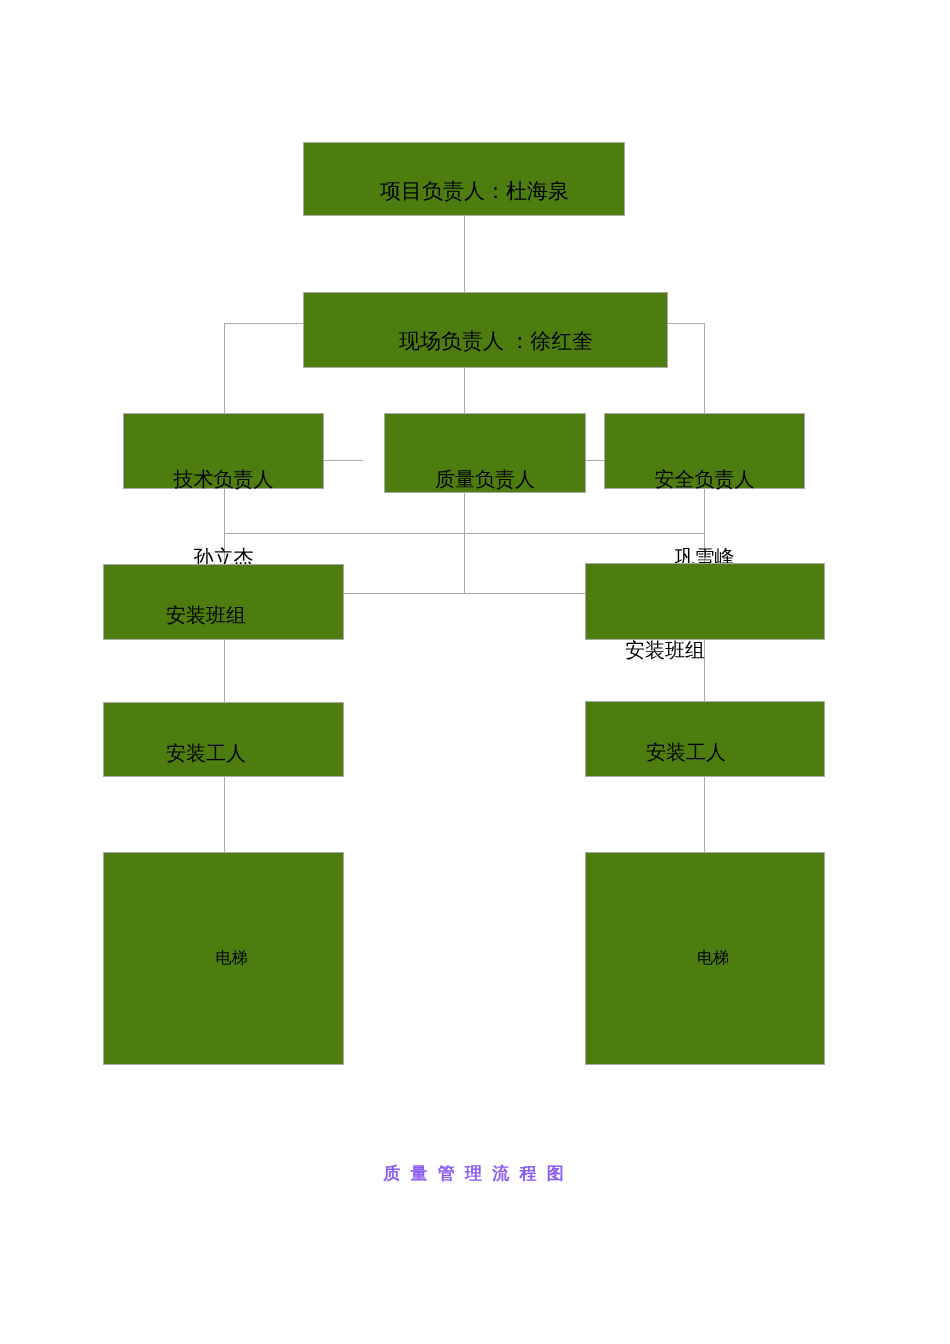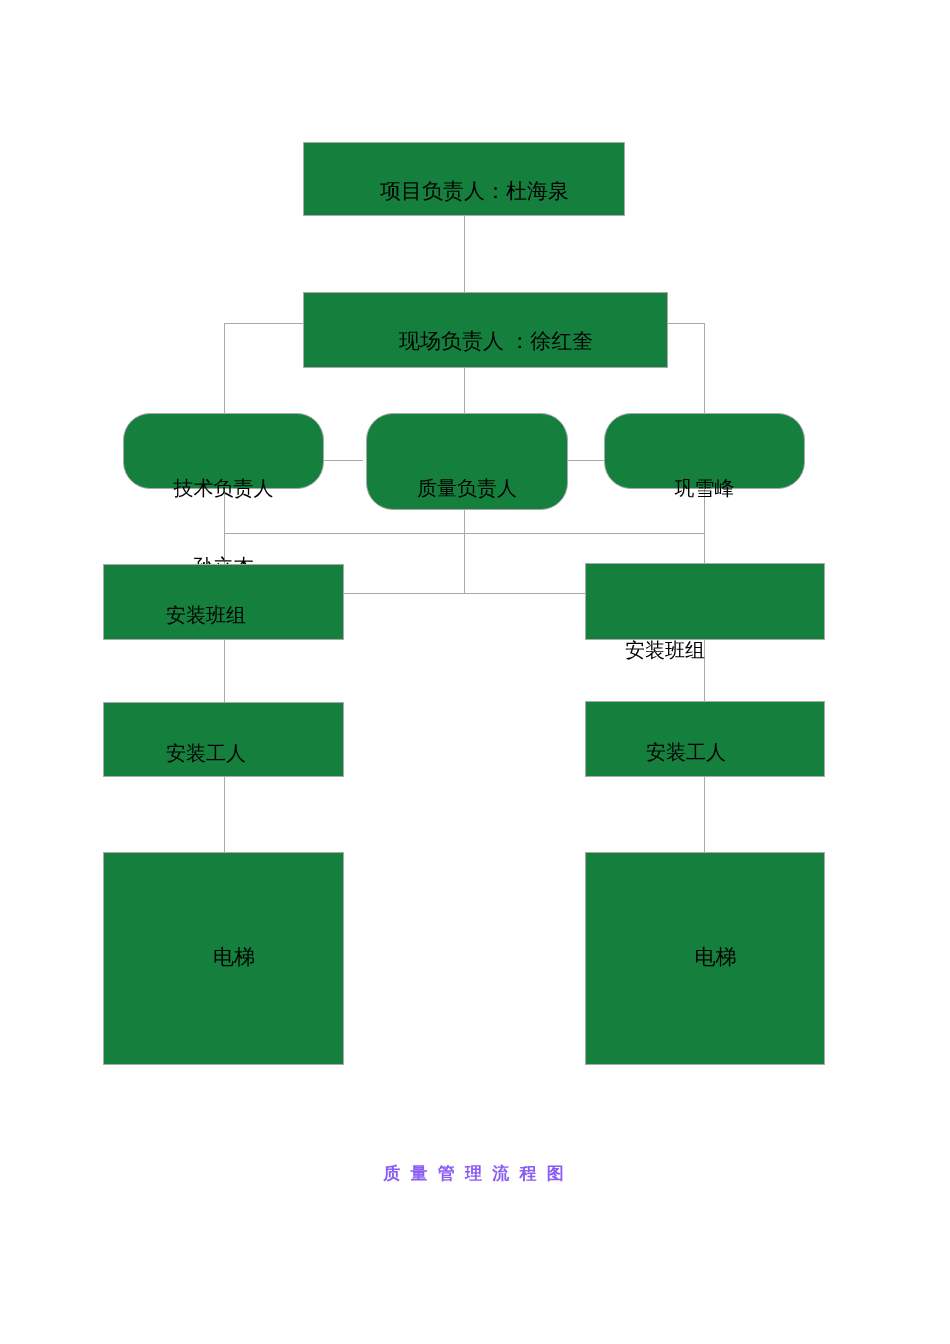--- a/index.html
+++ b/index.html
@@ -15,36 +15,36 @@
     color: #000000;
   }
   .stage {
     position: absolute;
     inset: 0;
   }
   
   .node {
     position: absolute;
     box-sizing: border-box;
-    background: #15803d;
+    background: #4d7c0f;
     border: 1px solid var(--color-line, #a9a9a9);
     font-size: 21px;
     line-height: 27px;
     white-space: pre;
   }
   .center-top { text-align: center; padding-top: 8px; }
-  .two-line   { text-align: center; padding-top: 9px; font-size: 20px; line-height: 26px; border-radius: 27px; }
+  .two-line   { text-align: center; font-size: 20px; line-height: 26px; }
   .left-label { padding-top: 10px; padding-left: 42px; font-size: 20px; }
   .left-label-r { padding-top: 10px; padding-left: 40px; font-size: 20px; }
-  .elevator   { text-align: center; padding-top: 64px; font-size: 21px; }
+  .elevator   { text-align: center; padding-top: 64px; font-size: 16px; }
 
   #b-project { left: 303px; top: 142px; width: 322px; height: 74px; }
   #b-site    { left: 303px; top: 292px; width: 365px; height: 76px; }
   #b-tech    { left: 123px; top: 413px; width: 201px; height: 76px; }
-  #b-quality { left: 366px; top: 413px; width: 202px; height: 97px; }
+  #b-quality { left: 384px; top: 413px; width: 202px; height: 80px; }
   #b-safety  { left: 604px; top: 413px; width: 201px; height: 76px; }
   #b-team-l  { left: 103px; top: 564px; width: 241px; height: 76px; }
   #b-team-r  { left: 585px; top: 563px; width: 240px; height: 77px;
                padding-top: 9px; padding-left: 8px; font-size: 20px; line-height: 31px; }
   #b-team-r .indent1 { padding-left: 31px; }
   #b-worker-l { left: 103px; top: 702px; width: 241px; height: 75px; }
   #b-worker-r { left: 585px; top: 701px; width: 240px; height: 76px; }
   #b-elev-l  { left: 103px; top: 852px; width: 241px; height: 213px; }
   #b-elev-r  { left: 585px; top: 852px; width: 240px; height: 213px; }
 
@@ -121,20 +121,21 @@
   <div class="node two-line" id="b-tech">
     <div>技术负责人</div>
     <div>孙立杰</div>
   </div>
 
   <div class="node two-line" id="b-quality">
     <div>质量负责人</div>
   </div>
 
   <div class="node two-line" id="b-safety">
+    <div>安全负责人</div>
     <div>巩雪峰</div>
   </div>
 
   <div class="node left-label" id="b-team-l">
     <span>安装班组</span>
   </div>
 
   <div class="node" id="b-team-r">
     <div class="indent1">安装班组</div>
     <div>组</div>

